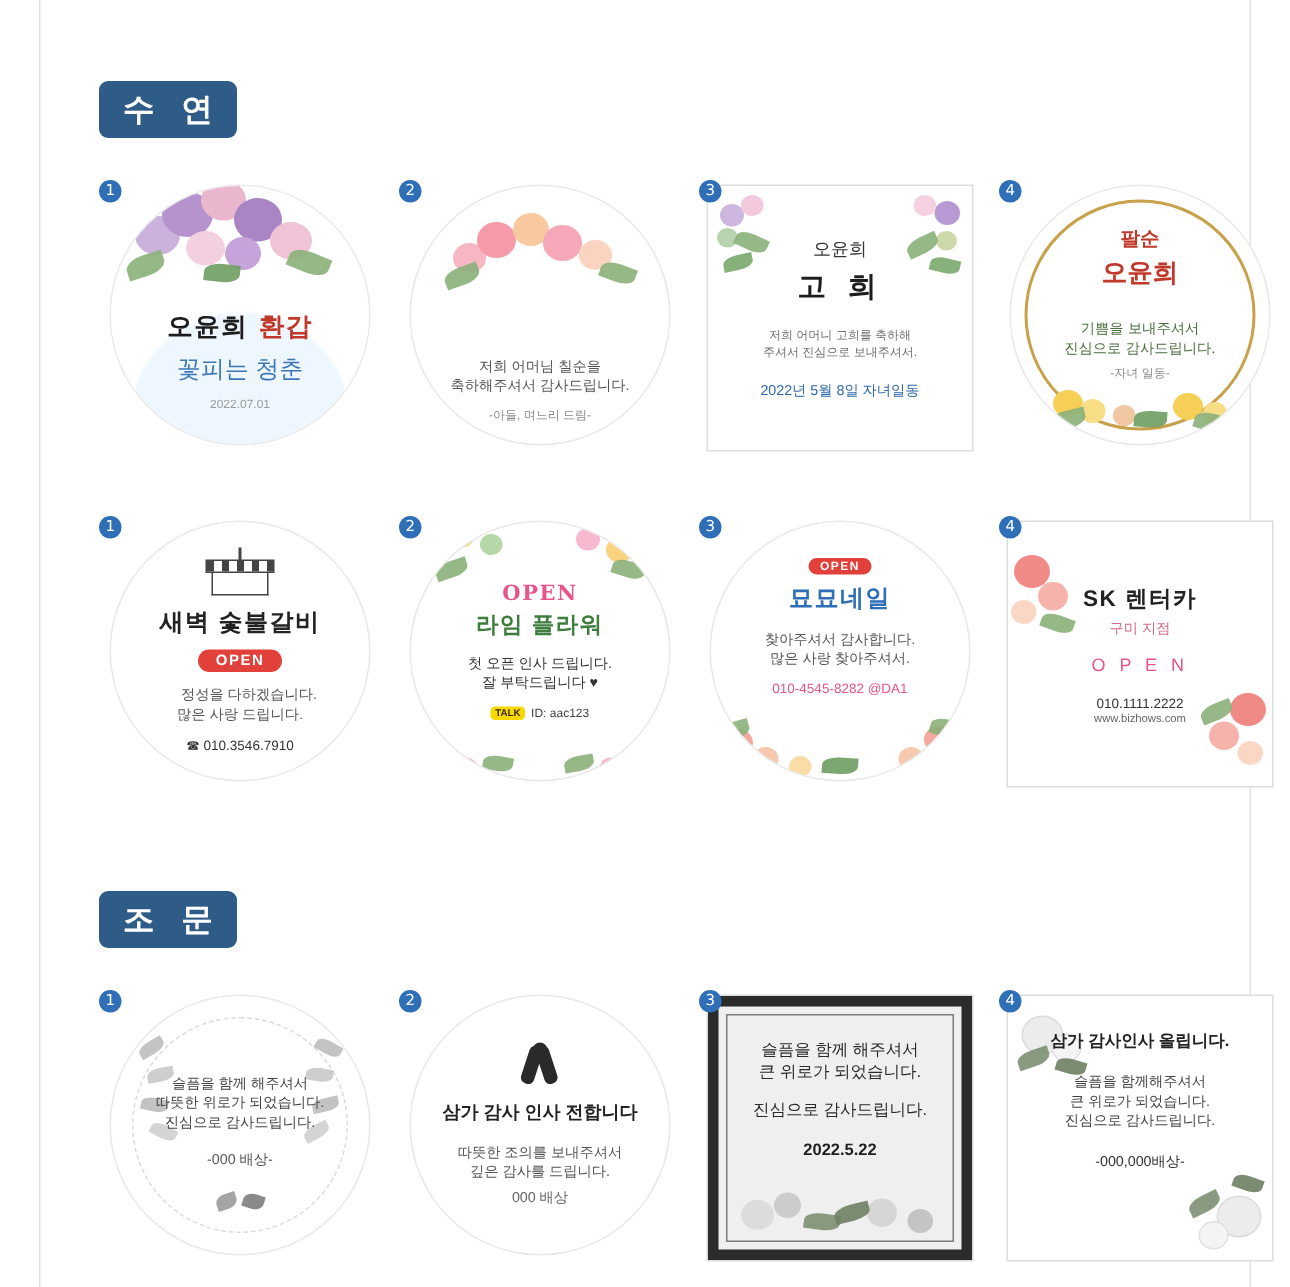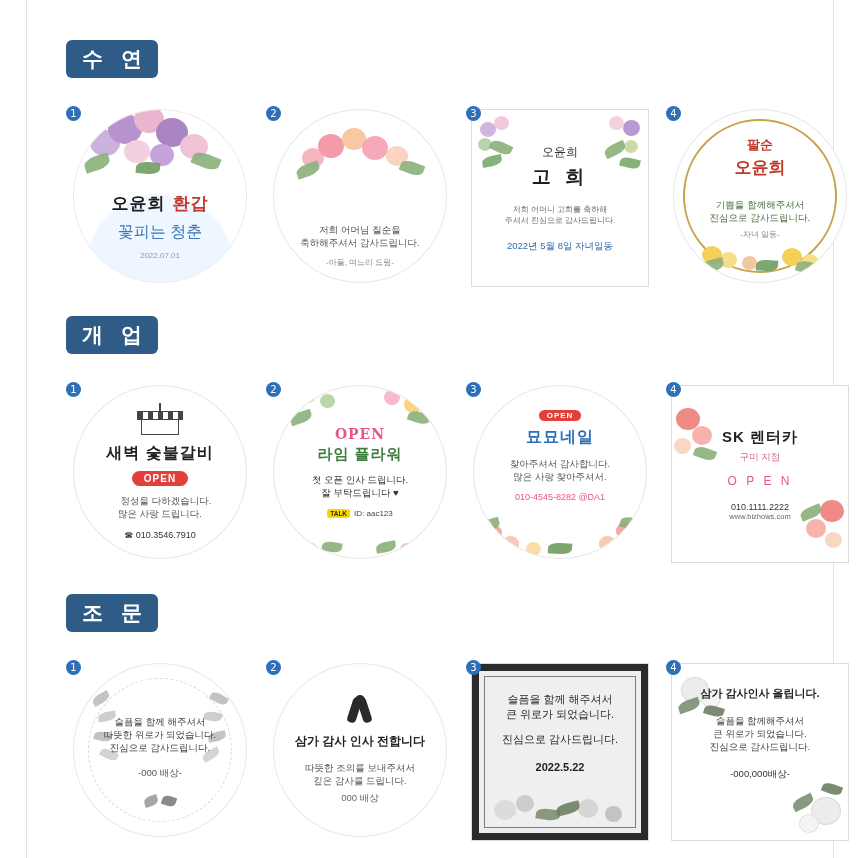--- a/index.html
+++ b/index.html
@@ -203,21 +203,21 @@
   .tel { font-size: 9px; color: #333; }
   .url { font-size: 7.5px; color: #666; }
 </style>
 </head>
 <body>
 
 <div class="page">
   <div class="edge-line left"></div>
   <div class="edge-line right"></div>
 
-  <div class="section" style="top:40px;">
+  <div class="section" style="top:54px;">
     <div class="section-head">수 연</div>
 
     <div class="cards">
 
       <div class="card" id="suyeon-1">
         <div class="badge">1</div>
         <div class="circle">
 
           <div class="flower-cluster" style="left:10px;top:-6px;width:150px;height:90px;">
             <div class="f-dot" style="left:6px;top:26px;width:30px;height:26px;background:#cbb2dd;"></div>
@@ -276,21 +276,21 @@
             <div class="f-dot" style="right:4px;top:4px;width:17px;height:16px;background:#b79ad4;"></div>
             <div class="f-dot" style="right:20px;top:0px;width:15px;height:14px;background:#f4d0e0;"></div>
             <div class="f-dot" style="right:6px;top:24px;width:14px;height:13px;background:#cdd9a8;"></div>
             <div class="leaf" style="right:18px;top:28px;width:22px;height:11px;transform:rotate(-25deg);"></div>
             <div class="leaf" style="right:4px;top:42px;width:20px;height:10px;transform:rotate(14deg);background:#79a86c;"></div>
           </div>
           <div class="inner" style="justify-content:center;">
             <span class="t-mid script" style="font-size:12px;color:#333;margin-bottom:3px;">오윤희</span>
             <span class="script" style="font-size:19px;font-weight:bold;letter-spacing:4px;color:#1d1d1d;margin-bottom:14px;">고 희</span>
             <span class="t-xs" style="color:#6f6f6f;">저희 어머니 고희를 축하해</span>
-            <span class="t-xs" style="color:#6f6f6f;">주셔서 진심으로 감사드립니다.</span>
+            <span class="t-xs" style="color:#6f6f6f;">주셔서 진심으로 보내주셔서.</span>
             <span class="t-sm" style="margin-top:14px;color:#2f6aa8;">2022년 5월 8일 자녀일동</span>
           </div>
         </div>
       </div>
 
       <div class="card" id="suyeon-4">
         <div class="badge">4</div>
         <div class="circle">
           <div class="gold-ring"></div>
           <div class="deco" style="left:24px;bottom:4px;width:124px;height:48px;">
@@ -300,32 +300,31 @@
             <div class="f-dot" style="right:20px;top:18px;width:20px;height:18px;background:#f5cf56;"></div>
             <div class="f-dot" style="right:4px;top:24px;width:16px;height:15px;background:#f7dd86;"></div>
             <div class="leaf" style="left:0px;top:30px;width:26px;height:12px;transform:rotate(-14deg);"></div>
             <div class="leaf" style="right:0px;top:32px;width:26px;height:12px;transform:rotate(16deg);"></div>
             <div class="leaf" style="left:58px;top:30px;width:22px;height:11px;transform:rotate(4deg);background:#6f9d62;"></div>
           </div>
           <div class="inner" style="justify-content:flex-start;padding-top:26px;">
             <span class="script" style="font-size:13px;font-weight:bold;color:#c0392b;">팔순</span>
             <span class="script" style="font-size:17px;font-weight:bold;color:#c0392b;margin-top:2px;">오윤희</span>
             <span class="t-sm script" style="margin-top:10px;color:#4a6f3f;"></span>
-            <span class="t-sm script" style="margin-top:10px;color:#4a6f3f;">기쁨을 함께해주셔서</span>
+            <span class="t-sm script" style="margin-top:10px;color:#4a6f3f;">기쁨을 보내주셔서</span>
             <span class="t-sm script" style="color:#4a6f3f;">진심으로 감사드립니다.</span>
             <span class="t-xs" style="margin-top:4px;color:#8a8a8a;">-자녀 일동-</span>
           </div>
         </div>
       </div>
 
     </div>
   </div>
 
   <div class="section" style="top:316px;">
-    <div class="section-head">개 업</div>
 
     <div class="cards">
 
       <div class="card">
         <div class="badge">1</div>
         <div class="circle">
           <div class="inner">
             <div class="shop-icon">
               <div class="pole"></div>
                 <div class="roof"></div>

